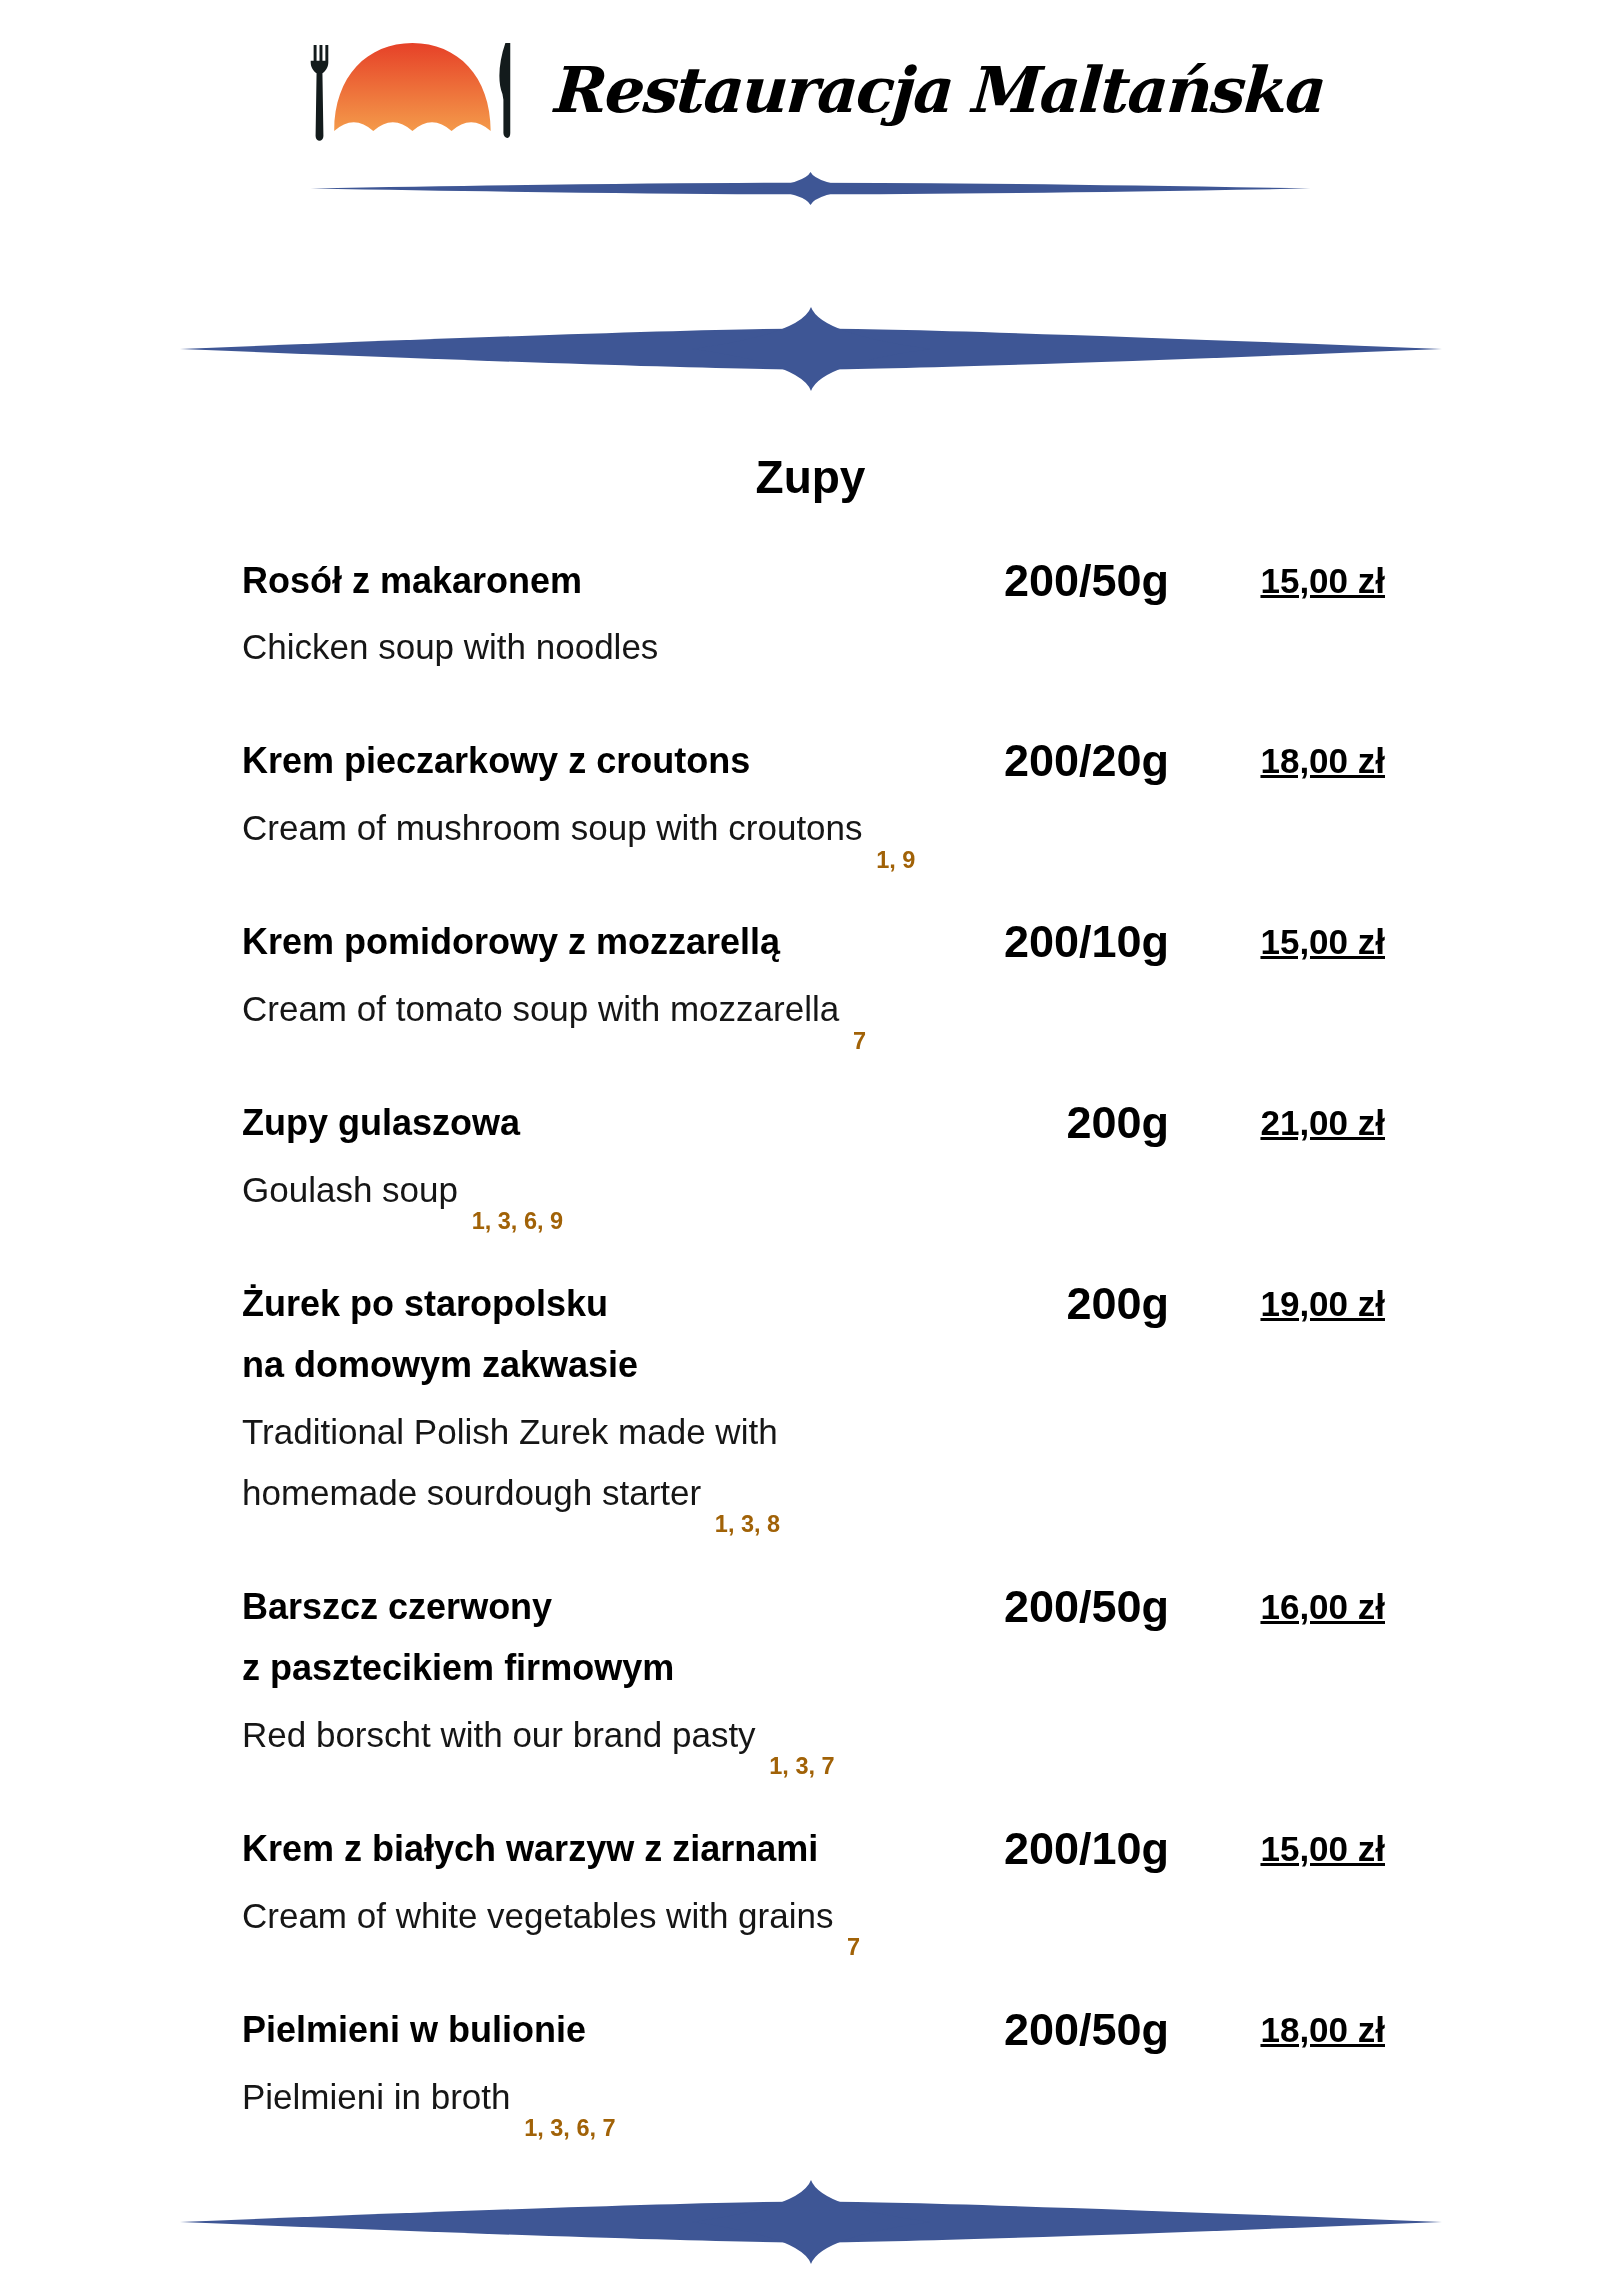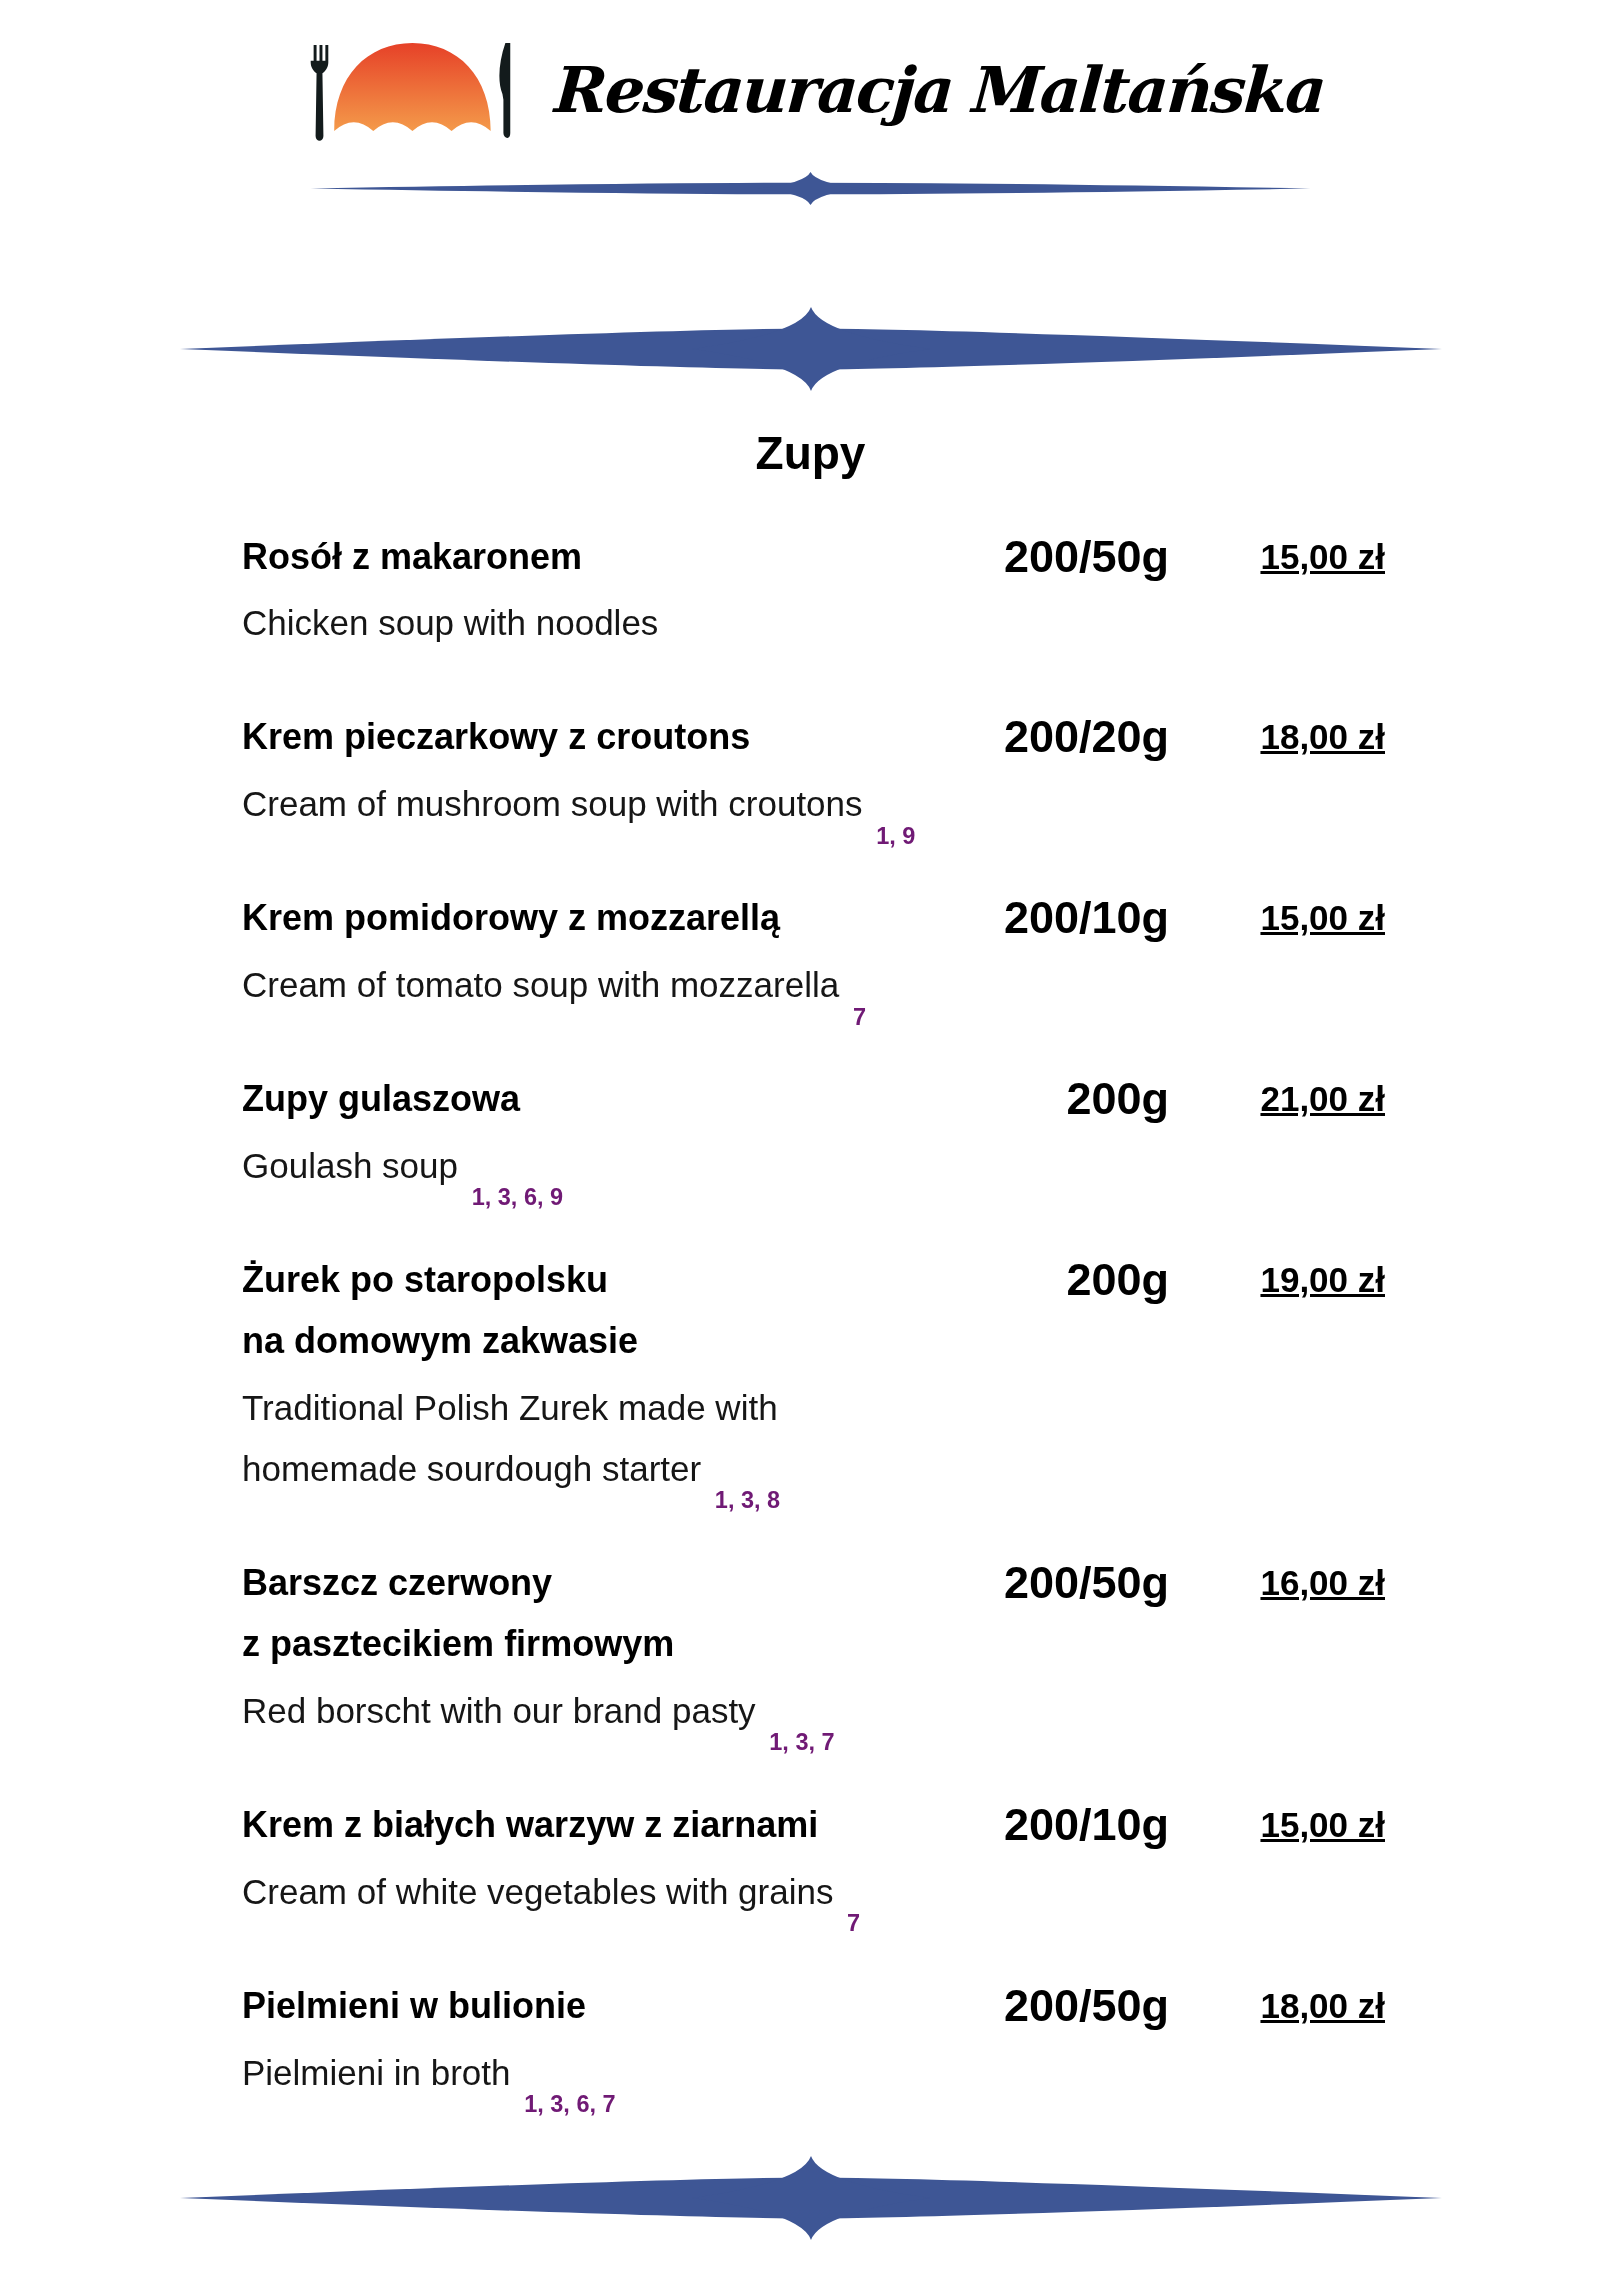--- a/index.html
+++ b/index.html
@@ -35,21 +35,21 @@
   
   .divider { display: flex; justify-content: center; }
   .divider svg { display: block; }
   .divider-small { margin-top: 25.5px; }
   .divider-large { margin-top: 102px; }
   .divider-bottom { margin-top: 36px; }
   .spindle { fill: var(--divider-blue, #3e5695); }
 
   
   .section-title {
-    margin-top: 37px;
+    margin-top: 61px;
     text-align: center;
     font-size: 46px;
     line-height: 51px;
     font-weight: 700;
   }
 
   
   .menu {
     margin-top: 47px;
     margin-left: 242px;
@@ -89,21 +89,21 @@
     color: #161616;
     white-space: pre-line;
   }
   .allergens {
     display: inline-block;
     position: relative;
     top: 27.4px;
     margin-left: 13.7px;
     font-size: 23.5px;
     font-weight: 700;
-    color: #701a75;
+    color: #a16207;
     line-height: 1;
   }
 </style>
 </head>
 <body>
 
 <div class="page">
 
   <header class="logo">
     <svg class="logo-icon" viewBox="0 0 230 115" aria-hidden="true">

